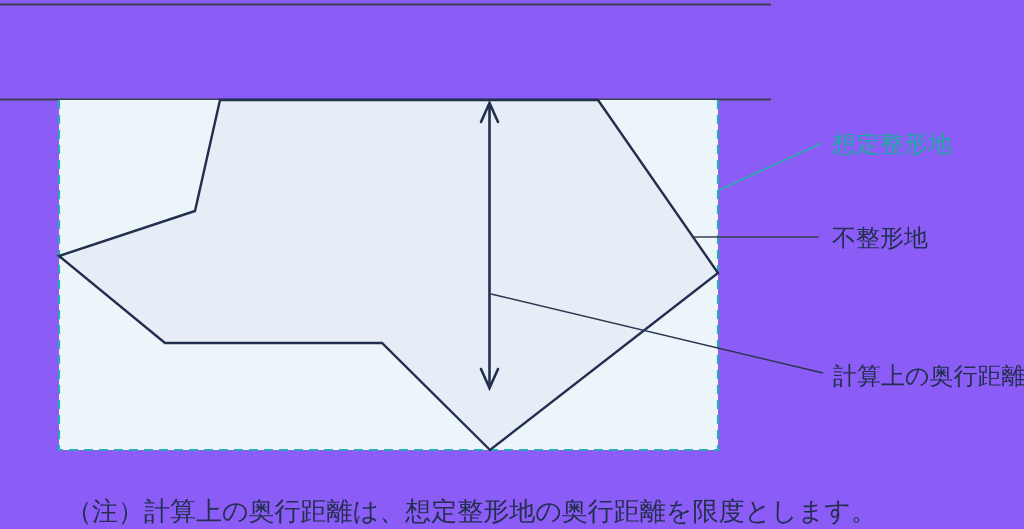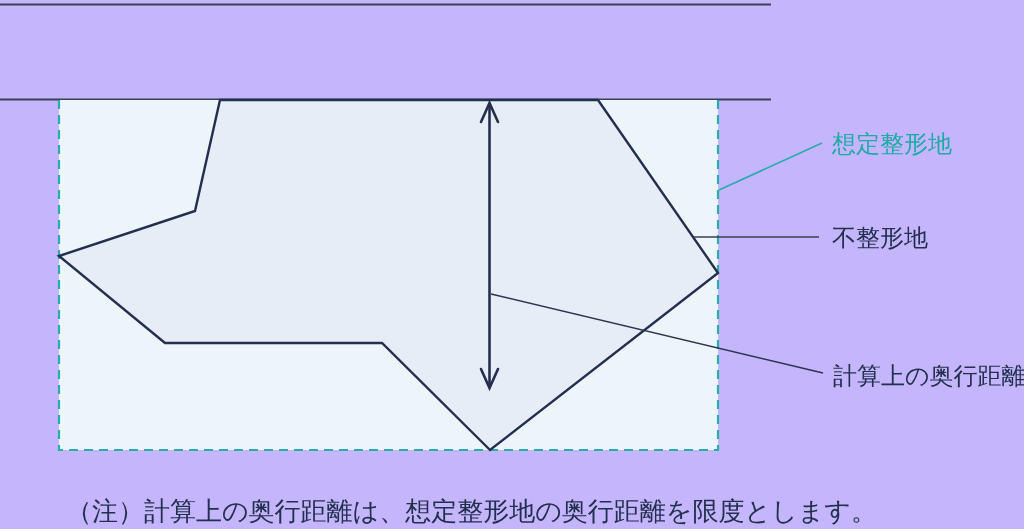--- a/index.html
+++ b/index.html
@@ -5,21 +5,21 @@
   html, body {
     margin: 0;
     padding: 0;
     background: #ffffff;
     font-family: "Liberation Sans", "DejaVu Sans", sans-serif;
   }
   .stage {
     position: relative;
     width: 1024px;
     height: 529px;
-    background: #c4b5fd;
+    background: #8b5cf6;
     overflow: hidden;
   }
   svg { display: block; }
   text {
     font-family: "Liberation Sans", "DejaVu Sans", sans-serif;
   }
   .label-teal { fill: #1faaa5; font-size: 24px; }
   .label-navy { fill: #232f4e; font-size: 24px; }
   .note-text  { fill: #232f4e; font-size: 26px; }
 </style>

